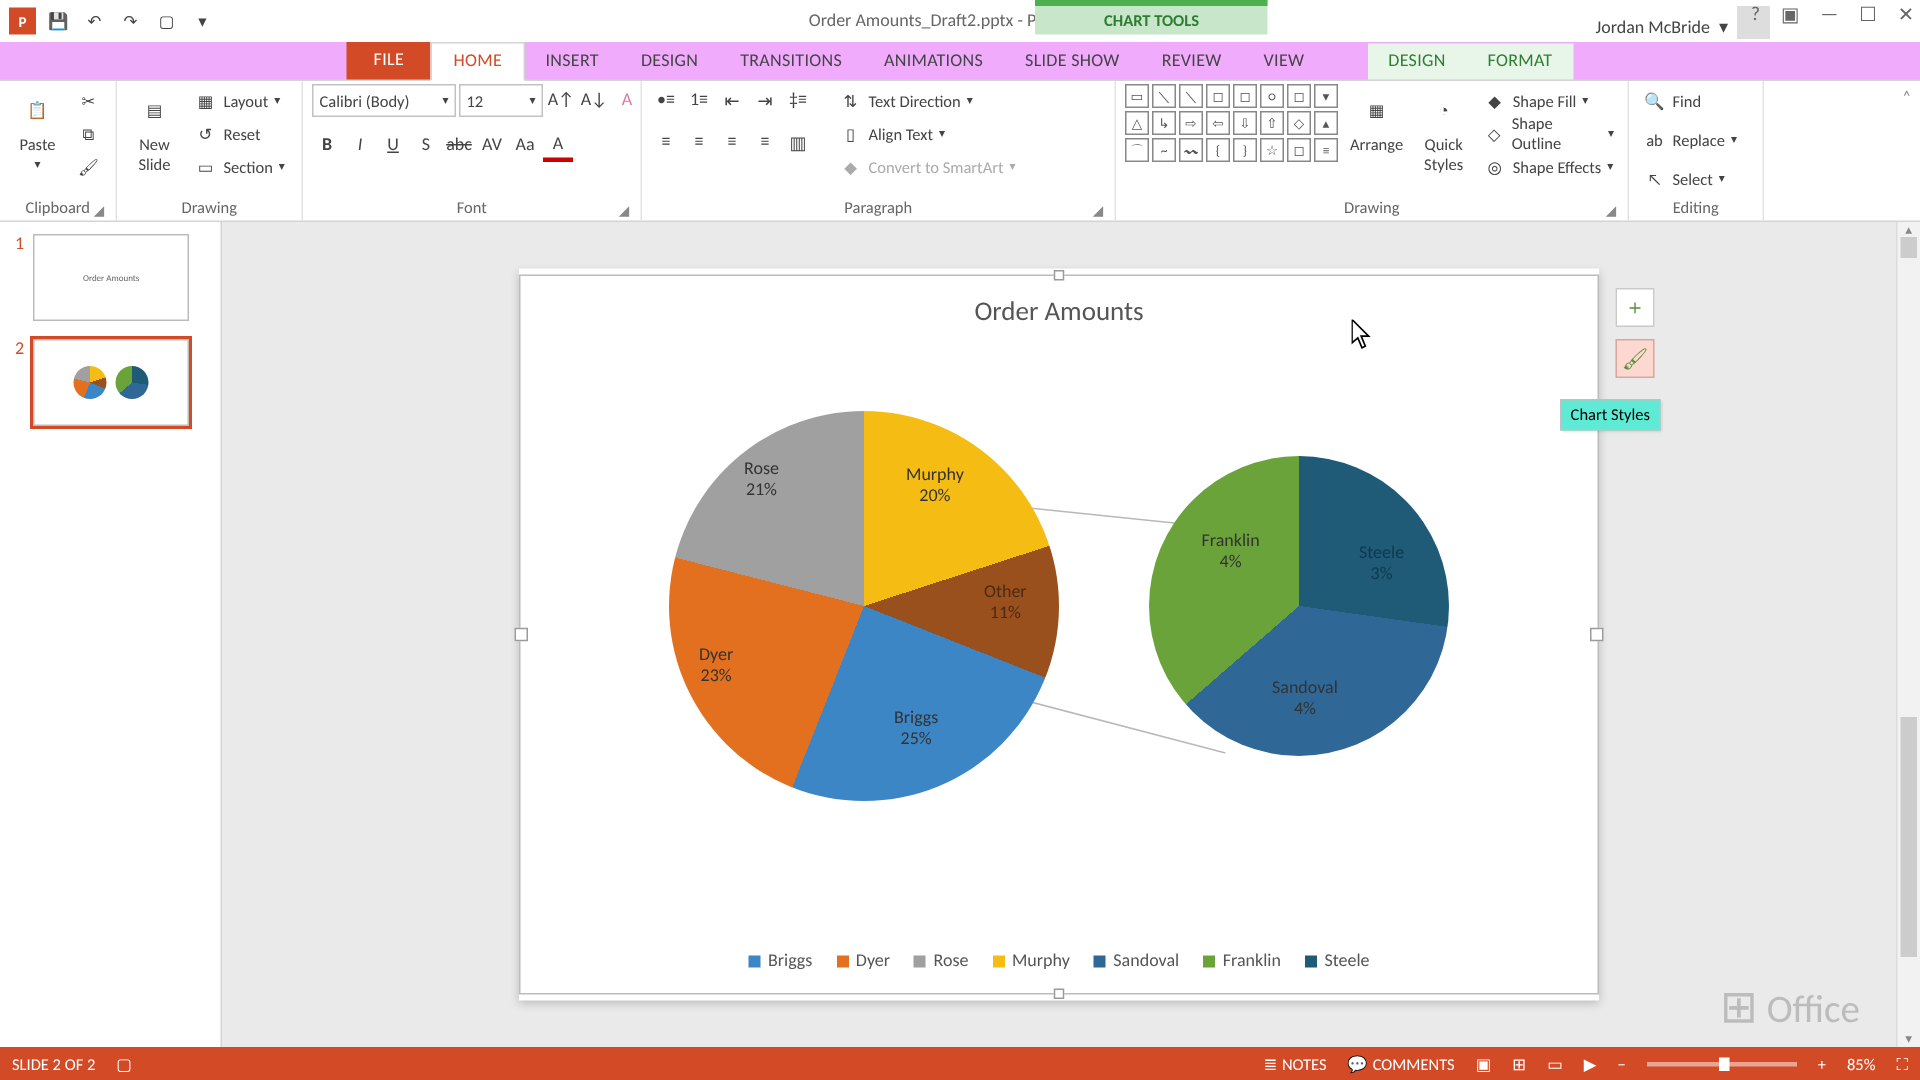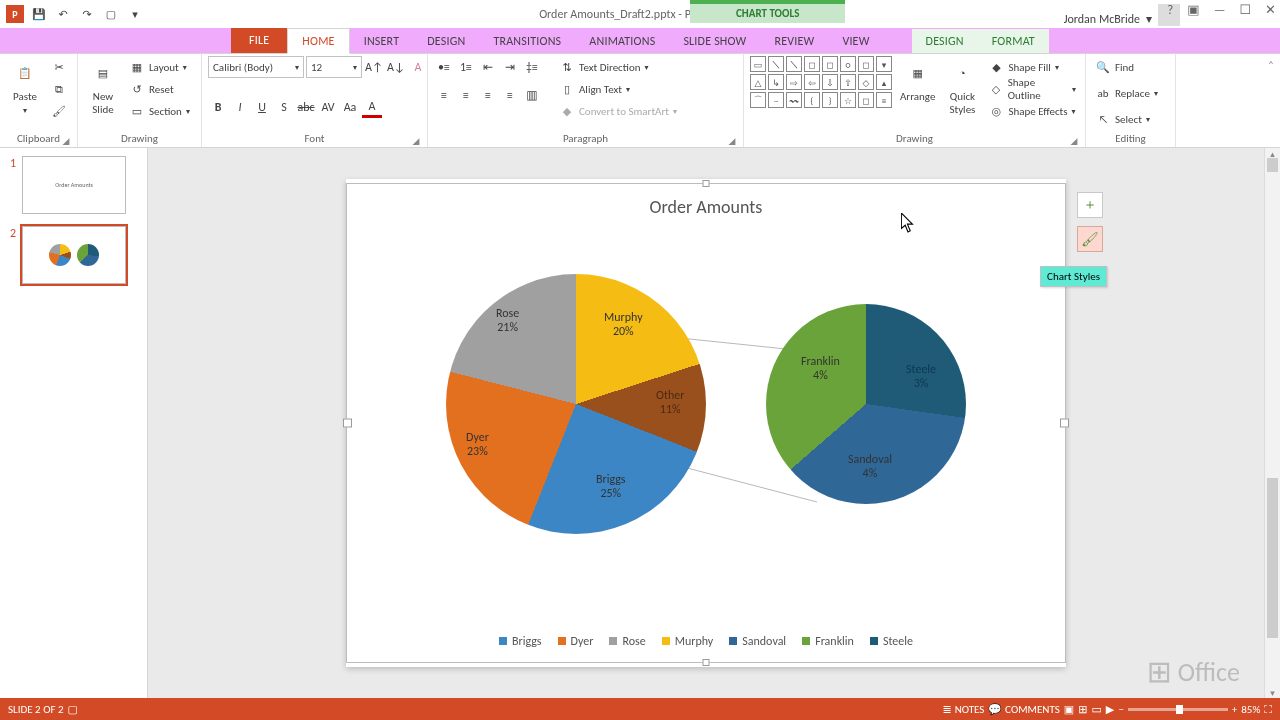--- a/index.html
+++ b/index.html
@@ -73,21 +73,21 @@
 .float-btn.active { background:#fcd8d0; border-color:#d9a89c; }
 .tooltip { position:absolute; right:-42px; top:82px; background:#5eead4; border:1px solid #c0c0c0; padding:3px 6px; font-size:11px; white-space:nowrap; box-shadow:1px 1px 2px rgba(0,0,0,.15); }
 
 .vscroll { width:16px; background:#f2f2f2; border-left:1px solid #dcdcdc; position:relative; }
 .vscroll .thumb-bar { position:absolute; top:10px; left:2px; right:2px; height:14px; background:#ccc; }
 .vscroll .thumb-bar2 { position:absolute; bottom:60px; left:2px; right:2px; height:160px; background:#ccc; }
 .office-logo { position:absolute; right:40px; bottom:30px; font-size:26px; color:#bcbcbc; font-weight:300; display:flex; align-items:center; gap:6px; }
 
 
 .statusbar { position:absolute; bottom:0; left:0; right:0; height:22px; background:#d34a26; color:#fff; display:flex; align-items:center; font-size:11px; padding:0 8px; justify-content:space-between; }
-.status-left, .status-right { display:flex; align-items:center; gap:4px;text-align:center; }
+.status-left, .status-right { display:flex; align-items:center; gap:14px;text-align:center; }
 .status-right .sb { cursor:pointer; display:flex; align-items:center; gap:3px; }
 .zoom-slider { width:100px; height:3px; background:rgba(255,255,255,.5); position:relative; }
 .zoom-slider .knob { position:absolute; left:48px; top:-3px; width:7px; height:9px; background:#fff; }
 .cursor-arrow { position:absolute; width:14px; height:20px; pointer-events:none; z-index:999; }
 </style>
 </head>
 <body>
 
 <div class="titlebar">
   <div class="qat">
@@ -176,21 +176,21 @@
             <div class="ic">▭</div>
             <span>Section</span>
             <span style="font-size:8px">▾</span>
           </div>
       </div>
     </div>
     <div class="group-label">Drawing</div>
   </div>
 
   <div class="group" style="width:226px">
-    <div class="group-body col" style="gap:18px;width:100%">
+    <div class="group-body col" style="gap:8px;width:100%">
       <div class="row">
         <div class="font-combo" style="width:96px">
             <span>Calibri (Body)</span>
             <span style="margin-left:auto;font-size:8px">▾</span>
           </div>
         <div class="font-combo" style="width:56px">
             <span>12</span>
             <span style="margin-left:auto;font-size:8px">▾</span>
           </div>
         <div class="tiny-ic">A↑</div>

